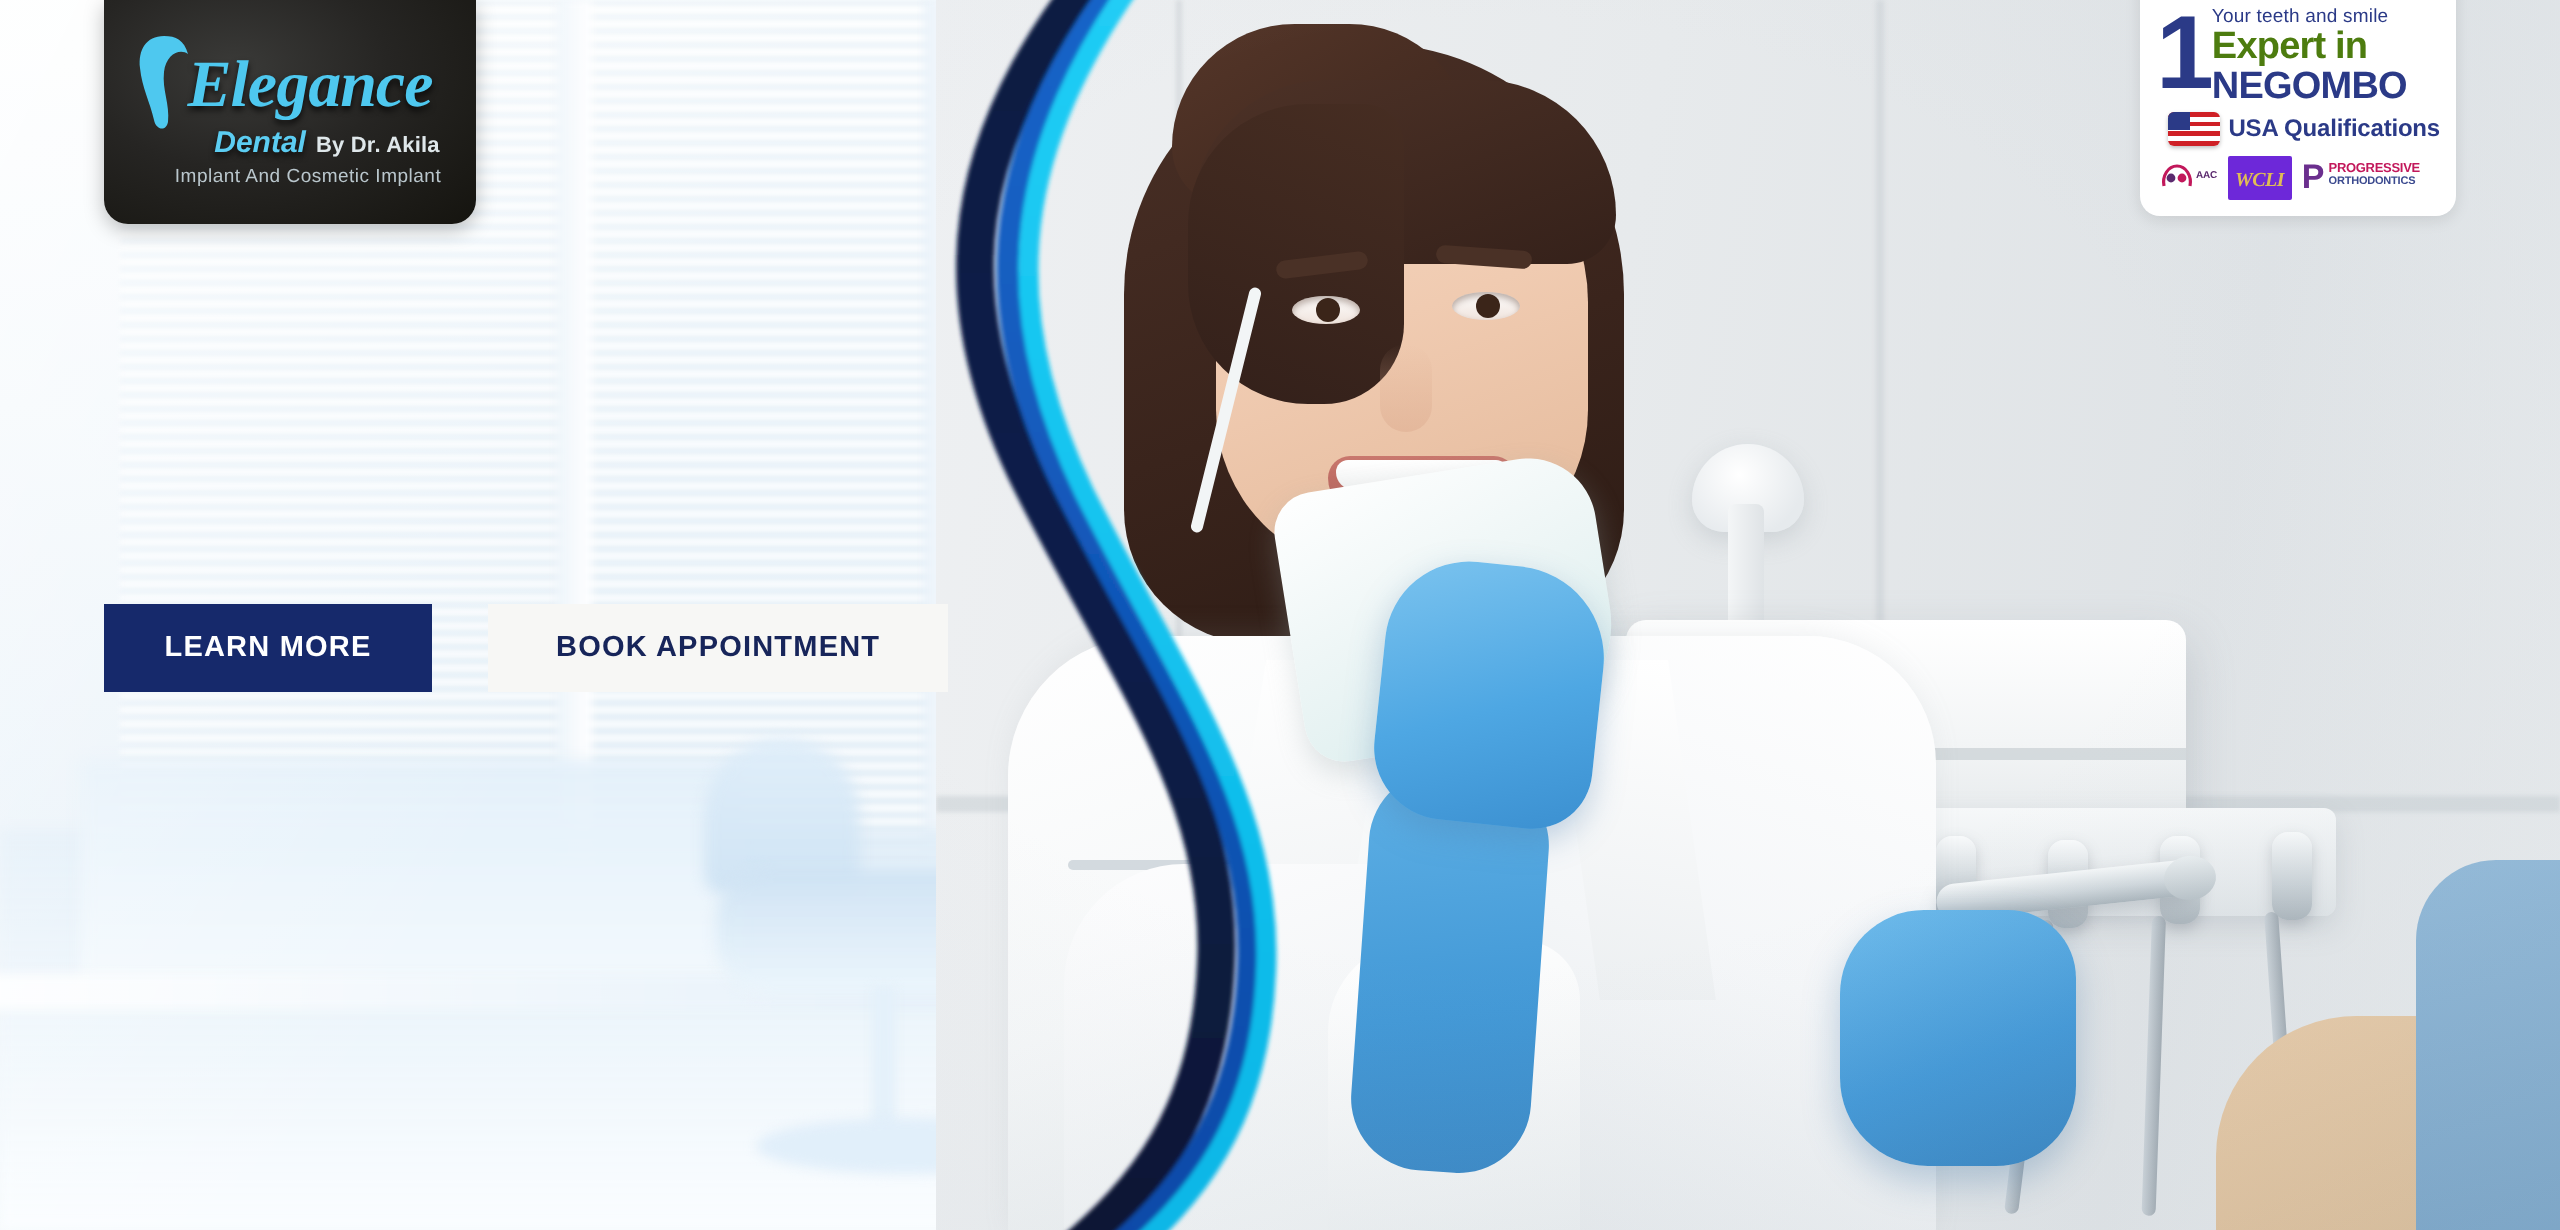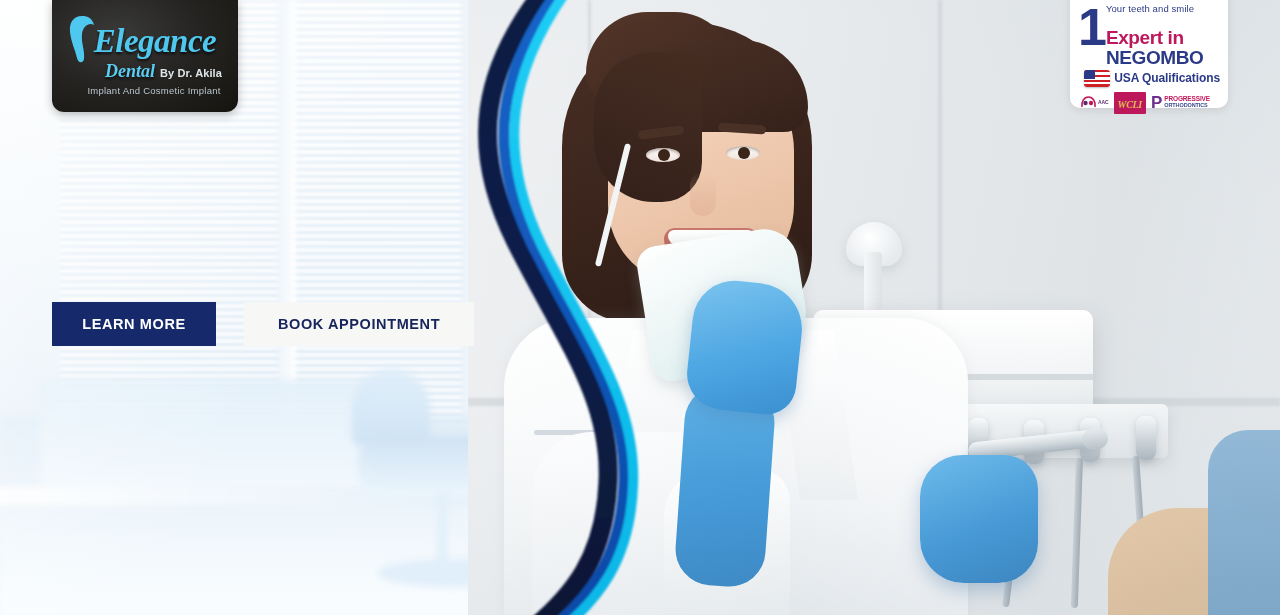--- a/index.html
+++ b/index.html
@@ -142,48 +142,48 @@
     background:radial-gradient(ellipse at 35% 30%, #3a3a38 0%, #262523 45%, #15140f 100%);
     box-shadow:0 3px 10px rgba(0,0,0,.25); }
   .logo-inner { position:absolute; inset:0; display:flex; flex-direction:column;
     align-items:center; justify-content:center; }
   .logo-row1 { position:relative; display:flex; align-items:center; height:42px; margin-top:4px; }
   .logo-tooth { position:absolute; left:-8px; top:-8px; width:32px; height:52px; }
   .logo-eleg { font-family:"Liberation Serif", serif; font-style:italic; font-weight:700;
     font-size:33px; letter-spacing:-.5px; color:#4ec8ef; margin-left:20px;
     text-shadow:0 2px 3px rgba(0,0,0,.75); }
   .logo-row2 { display:flex; align-items:baseline; gap:5px; margin-top:-2px; margin-left:22px; }
-  .logo-dental { font-family:Liberation Serif, serif; font-style:italic; font-weight:700; font-size:18px;
+  .logo-dental { font-family:Liberation Sans, sans-serif; font-style:italic; font-weight:700; font-size:15px;
     color:#5ccdf2; text-shadow:0 2px 3px rgba(0,0,0,.7);margin-left:15px; }
   .logo-byline { font-size:11px; color:#dfe7ea; font-weight:600; letter-spacing:.1px; }
   .logo-tag { font-size:9.5px; color:#b9c6cc; letter-spacing:.25px; margin-top:3px; margin-left:18px; }
 
   
   .badge { position:absolute; left:1070px; top:-12px; width:158px; height:120px;
     background:#ffffff; border-radius:0 0 10px 10px; box-shadow:0 2px 8px rgba(0,0,0,.10);
     padding:16px 8px 6px 8px; }
   .badge-top { display:flex; align-items:flex-start; gap:2px; }
   .badge-one { font-family:"Liberation Sans", sans-serif; font-weight:700; font-size:52px;
     line-height:.82; color:#2b3a87; margin-top:2px; letter-spacing:-3px; }
   .badge-lines { display:flex; flex-direction:column; line-height:1; }
   .b-l1 { font-size:9.5px; color:#2b3a87; font-weight:500; letter-spacing:.1px; }
-  .b-l2 { font-size:19px; color:#be185d; font-weight:700; letter-spacing:-.4px; margin-top:14px; }
+  .b-l2 { font-size:19px; color:#4d7c0f; font-weight:700; letter-spacing:-.4px; margin-top:0; }
   .b-l3 { font-size:19px; color:#2b3a87; font-weight:700; letter-spacing:-.4px; margin-top:1px; }
   .badge-usa { display:flex; align-items:center; gap:4px; margin-top:3px; margin-left:2px;justify-content:flex-end; }
   .flag { width:26px; height:17px; border-radius:3px; overflow:hidden; position:relative; flex:none;
     box-shadow:0 1px 2px rgba(0,0,0,.25); }
   .flag .stripes { position:absolute; inset:0;
     background:repeating-linear-gradient(180deg,#cf2026 0 2.4px,#ffffff 2.4px 4.8px); }
   .flag .canton { position:absolute; left:0; top:0; width:11px; height:9px; background:#2b3a87; }
   .usa-txt { font-size:12px; color:#2b3a87; font-weight:600; letter-spacing:-.1px; }
   .badge-logos { display:flex; align-items:center; gap:5px; margin-top:5px; margin-left:2px; }
   .lg-aaco { display:flex; align-items:center; gap:1px; }
   .lg-aaco .mark { width:17px; height:15px; }
   .lg-aaco .txt { font-size:5px; color:#5b2a6e; font-weight:700; line-height:1.05; letter-spacing:-.1px; }
-  .lg-wcli { background:#be185d; padding:2px 4px; border-radius:1px; }
+  .lg-wcli { background:#6d28d9; padding:2px 4px; border-radius:1px; }
   .lg-wcli span { font-family:"Liberation Serif", serif; font-weight:700; font-style:italic;
     font-size:10px; color:#e0bd55; letter-spacing:-.3px; }
   .lg-prog { display:flex; align-items:center; gap:2px; }
   .lg-prog .pmark { font-family:"Liberation Sans",sans-serif; font-weight:700; font-size:17px;
     color:#6b2f8e; line-height:1; }
   .lg-prog .ptxt { display:flex; flex-direction:column; line-height:1.05; }
   .lg-prog .p1 { font-size:6.5px; font-weight:700; color:#c2185b; letter-spacing:-.15px; }
   .lg-prog .p2 { font-size:5.5px; font-weight:700; color:#3b4a8f; letter-spacing:-.1px; }
 
   

